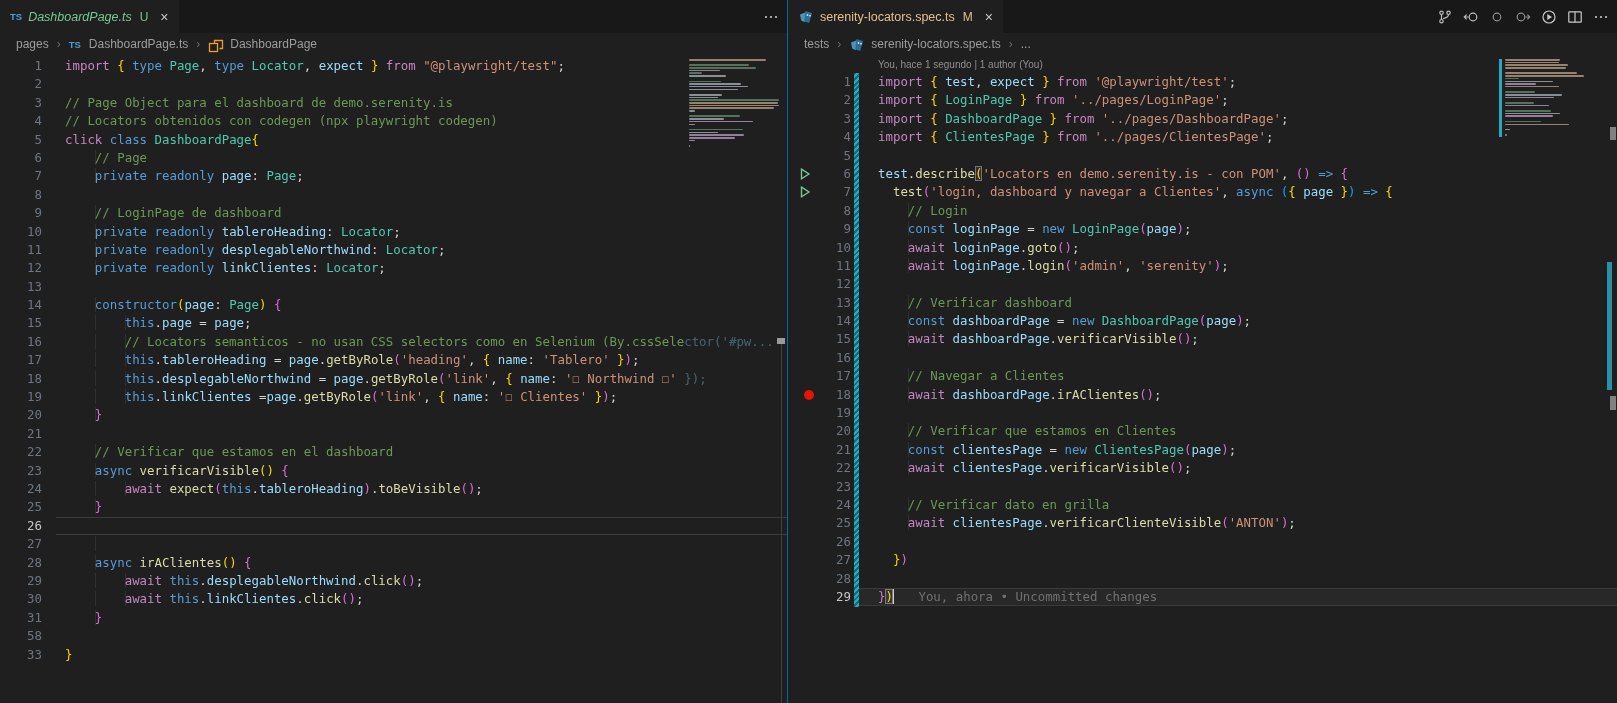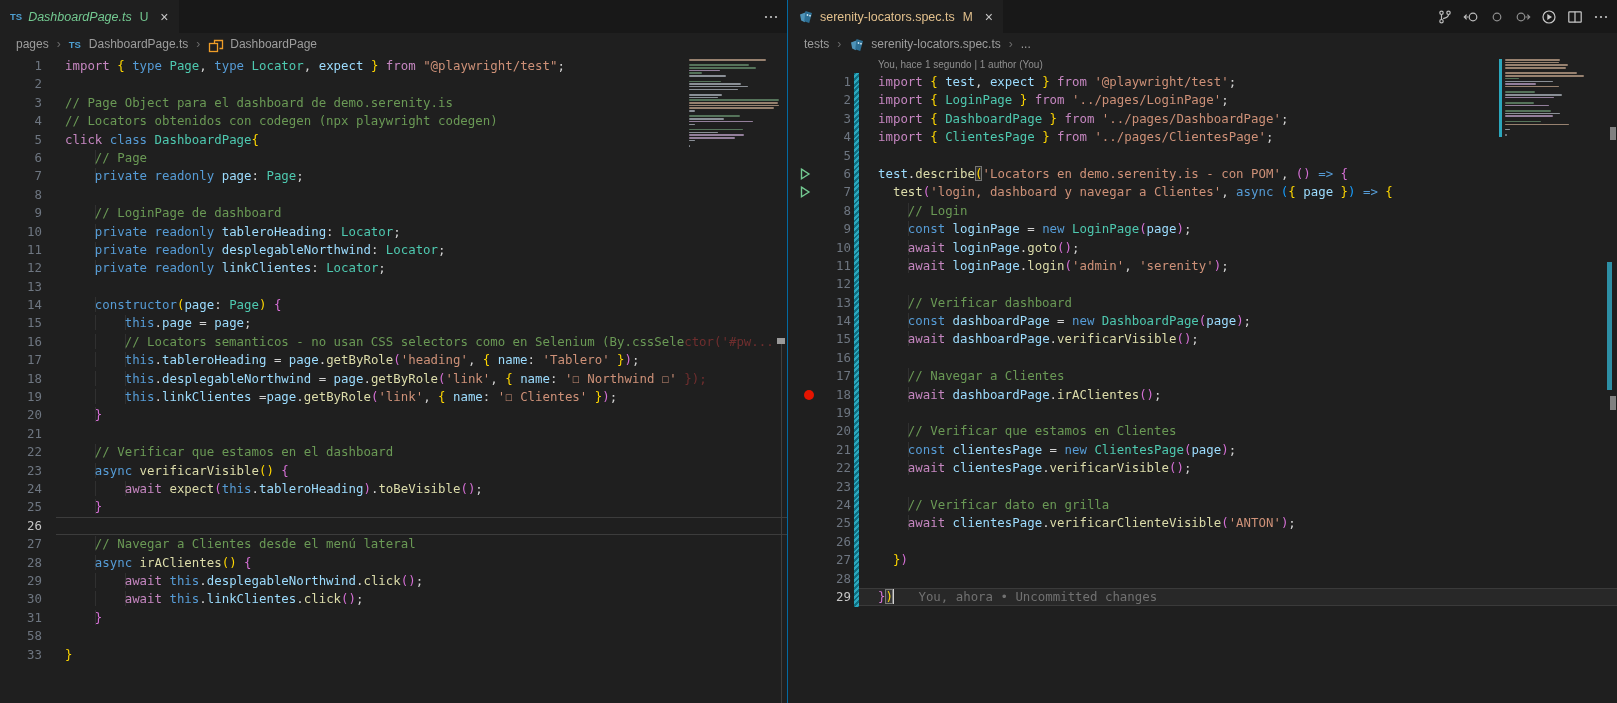--- a/index.html
+++ b/index.html
@@ -39,21 +39,21 @@
   .line.current .num{color:#c6c6c6;}
   .cur-left::after{content:"";position:absolute;left:56px;right:0;top:0;bottom:0;
     border-top:1px solid #3c3c3c;border-bottom:1px solid #3c3c3c;pointer-events:none;}
   .cur-right::after{content:"";position:absolute;left:70px;right:0;top:0;bottom:0;
     background:rgba(255,255,255,0.045);border-top:1px solid #3a3a3a;border-bottom:1px solid #3a3a3a;pointer-events:none;}
   .g{white-space:pre;border-right:1px solid rgba(255,255,255,0.08);margin-right:-1px;}
   
   .c-kw{color:#C586C0;} .c-kb{color:#569CD6;} .c-ty{color:#4EC9B0;} .c-fn{color:#DCDCAA;}
   .c-vr{color:#9CDCFE;} .c-st{color:#CE9178;} .c-cm{color:#6A9955;} .c-pl{color:#D4D4D4;}
   .c-b1{color:#FFD700;} .c-b2{color:#D670D6;} .c-b3{color:#179FFF;}
-  .c-gh{color:#ef4444;opacity:.38;}
+  .c-gh{color:#7dd3fc;opacity:.38;}
   .c-box{outline:1px solid #767676;outline-offset:-1px;background:rgba(110,110,110,.2);}
   .c-blame{color:#6b6b6b;margin-left:24px;font-family:"DejaVu Sans Mono", monospace;}
   .c-cursor{display:inline-block;width:1.5px;height:15px;background:#cfcfcf;vertical-align:-3px;}
   .codelens{height:16px;line-height:15px;font-size:10px;color:#8f8f8f;
     font-family:"Liberation Sans", sans-serif;padding-left:90px;white-space:pre;}
   
   .bp{position:absolute;left:16px;width:10px;height:10px;border-radius:50%;background:#e51400;top:4px;}
   .runicon{position:absolute;left:10px;top:2px;width:14px;height:14px;}
   .modbar{position:absolute;left:66px;width:5px;
     background:repeating-linear-gradient(135deg,#0e6e80 0 2px,#2ba7bd 2px 4px);}
@@ -123,21 +123,21 @@
           <div class="line"><span class="num">17</span><span class="codewrap"><span class="g">    </span><span class="g">    </span><span class="c-kb">this</span><span class="c-pl">.</span><span class="c-vr">tableroHeading</span><span class="c-pl"> = </span><span class="c-vr">page</span><span class="c-pl">.</span><span class="c-fn">getByRole</span><span class="c-b2">(</span><span class="c-st">'heading'</span><span class="c-pl">, </span><span class="c-b1">{ </span><span class="c-vr">name</span><span class="c-pl">: </span><span class="c-st">'Tablero'</span><span class="c-pl"> </span><span class="c-b1">}</span><span class="c-b2">)</span><span class="c-pl">;</span></span></div>
           <div class="line"><span class="num">18</span><span class="codewrap"><span class="g">    </span><span class="g">    </span><span class="c-kb">this</span><span class="c-pl">.</span><span class="c-vr">desplegableNorthwind</span><span class="c-pl"> = </span><span class="c-vr">page</span><span class="c-pl">.</span><span class="c-fn">getByRole</span><span class="c-b2">(</span><span class="c-st">'link'</span><span class="c-pl">, </span><span class="c-b1">{ </span><span class="c-vr">name</span><span class="c-pl">: </span><span class="c-st">'☐ Northwind ☐'</span><span class="c-pl"> </span><span class="c-gh">});</span></span></div>
           <div class="line"><span class="num">19</span><span class="codewrap"><span class="g">    </span><span class="g">    </span><span class="c-kb">this</span><span class="c-pl">.</span><span class="c-vr">linkClientes</span><span class="c-pl"> =</span><span class="c-vr">page</span><span class="c-pl">.</span><span class="c-fn">getByRole</span><span class="c-b2">(</span><span class="c-st">'link'</span><span class="c-pl">, </span><span class="c-b1">{ </span><span class="c-vr">name</span><span class="c-pl">: </span><span class="c-st">'☐ Clientes'</span><span class="c-pl"> </span><span class="c-b1">}</span><span class="c-b2">)</span><span class="c-pl">;</span></span></div>
           <div class="line"><span class="num">20</span><span class="codewrap"><span class="g">    </span><span class="c-b2">}</span></span></div>
           <div class="line"><span class="num">21</span><span class="codewrap"></span></div>
           <div class="line"><span class="num">22</span><span class="codewrap"><span class="g">    </span><span class="c-cm">// Verificar que estamos en el dashboard</span></span></div>
           <div class="line"><span class="num">23</span><span class="codewrap"><span class="g">    </span><span class="c-kb">async </span><span class="c-fn">verificarVisible</span><span class="c-b1">()</span><span class="c-pl"> </span><span class="c-b2">{</span></span></div>
           <div class="line"><span class="num">24</span><span class="codewrap"><span class="g">    </span><span class="g">    </span><span class="c-kw">await </span><span class="c-fn">expect</span><span class="c-b2">(</span><span class="c-kb">this</span><span class="c-pl">.</span><span class="c-vr">tableroHeading</span><span class="c-b2">)</span><span class="c-pl">.</span><span class="c-fn">toBeVisible</span><span class="c-b2">()</span><span class="c-pl">;</span></span></div>
           <div class="line"><span class="num">25</span><span class="codewrap"><span class="g">    </span><span class="c-b2">}</span></span></div>
           <div class="line current cur-left"><span class="num">26</span><span class="codewrap"></span></div>
-          <div class="line"><span class="num">27</span><span class="codewrap"><span class="g">    </span><span class="c-cm">// Navegar a Clientes desde el menú lateral</span></span></div>
+          <div class="line"><span class="num">27</span><span class="codewrap"><span class="g">    </span></span></div>
           <div class="line"><span class="num">28</span><span class="codewrap"><span class="g">    </span><span class="c-kb">async </span><span class="c-fn">irAClientes</span><span class="c-b1">()</span><span class="c-pl"> </span><span class="c-b2">{</span></span></div>
           <div class="line"><span class="num">29</span><span class="codewrap"><span class="g">    </span><span class="g">    </span><span class="c-kw">await </span><span class="c-kb">this</span><span class="c-pl">.</span><span class="c-vr">desplegableNorthwind</span><span class="c-pl">.</span><span class="c-fn">click</span><span class="c-b2">()</span><span class="c-pl">;</span></span></div>
           <div class="line"><span class="num">30</span><span class="codewrap"><span class="g">    </span><span class="g">    </span><span class="c-kw">await </span><span class="c-kb">this</span><span class="c-pl">.</span><span class="c-vr">linkClientes</span><span class="c-pl">.</span><span class="c-fn">click</span><span class="c-b2">()</span><span class="c-pl">;</span></span></div>
           <div class="line"><span class="num">31</span><span class="codewrap"><span class="g">    </span><span class="c-b2">}</span></span></div>
           <div class="line"><span class="num">58</span><span class="codewrap"></span></div>
           <div class="line"><span class="num">33</span><span class="codewrap"><span class="c-b1">}</span></span></div>
         </div>
       <div class="minimap" id="mm-left">
           <div class="mm-line" style="width: 77px; background: rgb(151, 129, 111);"></div>
           <div class="mm-line" style="width: 0px; background: transparent;"></div>

